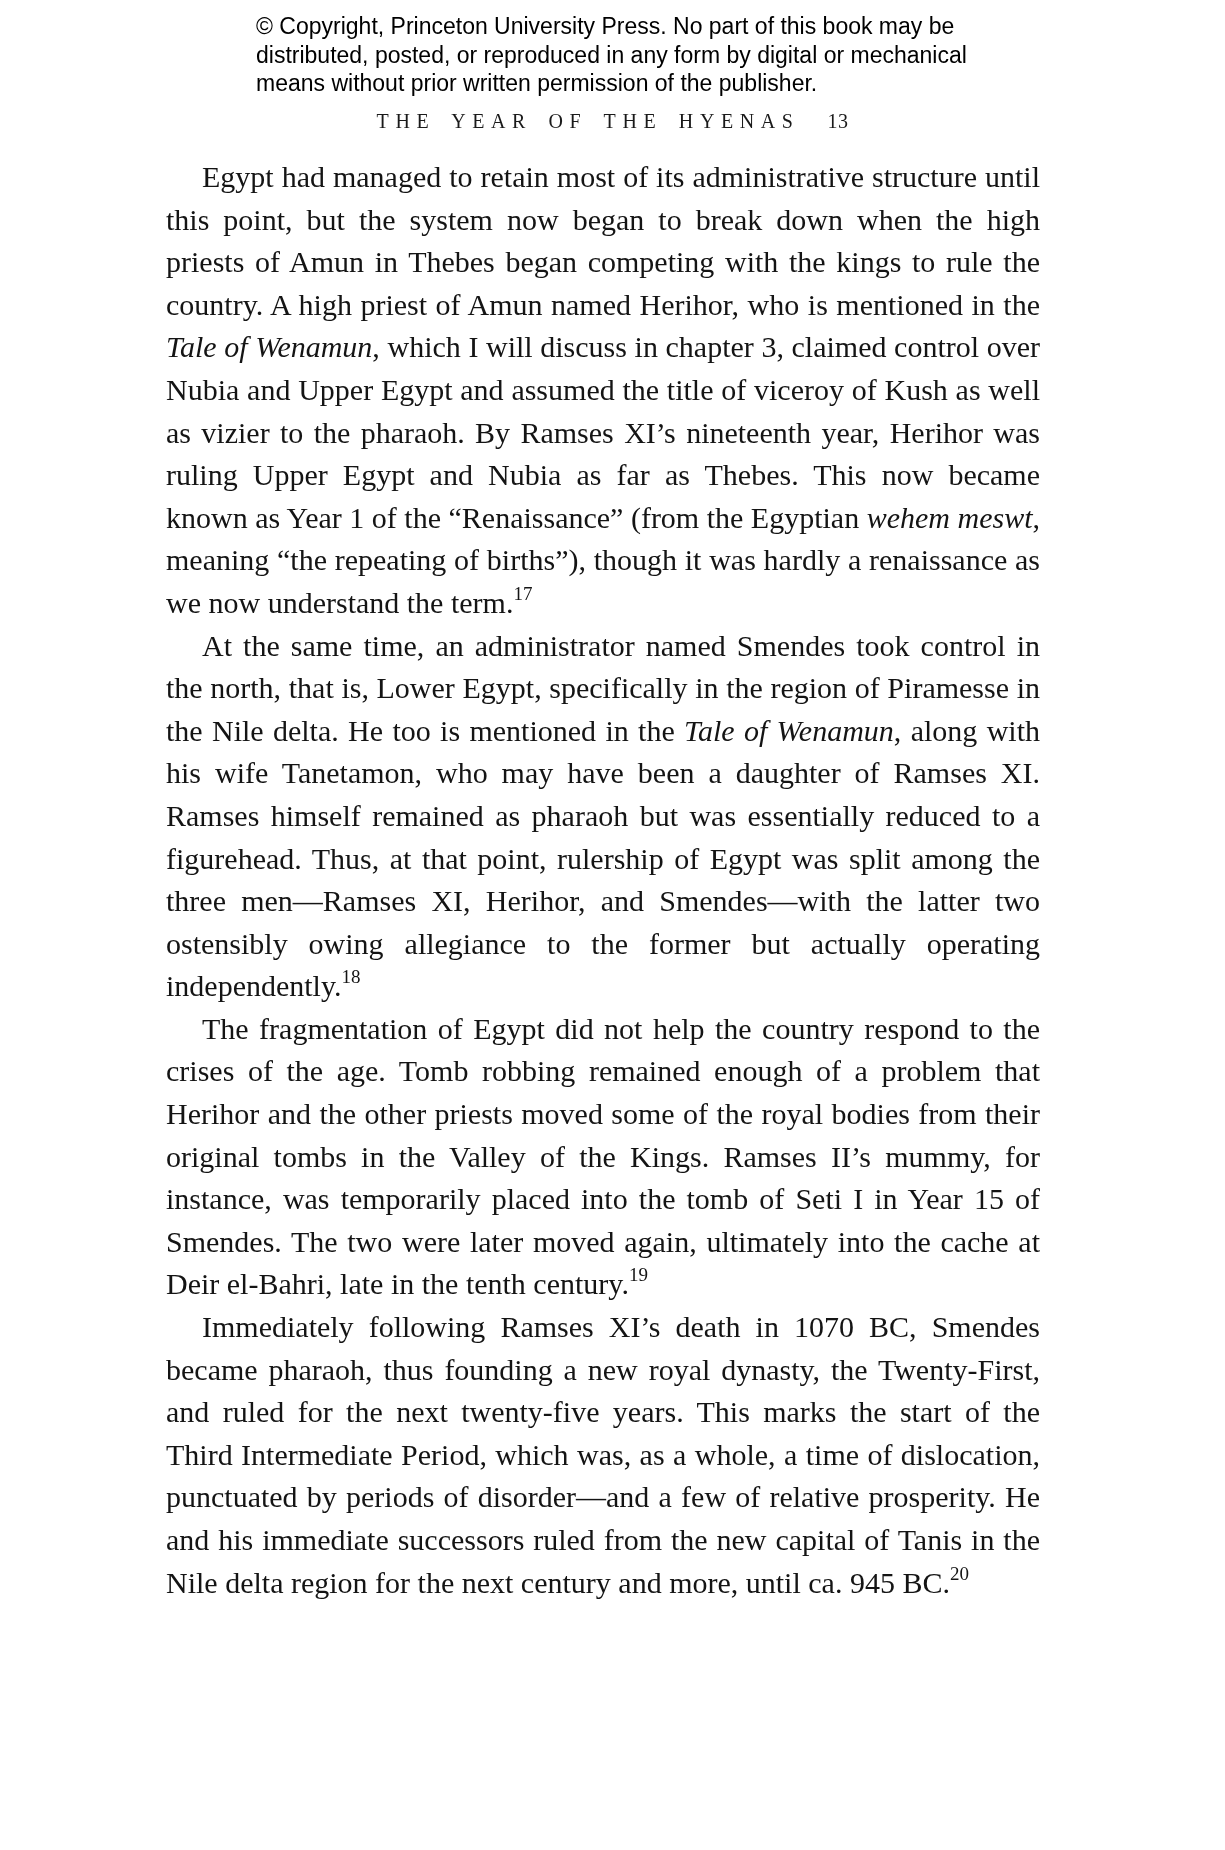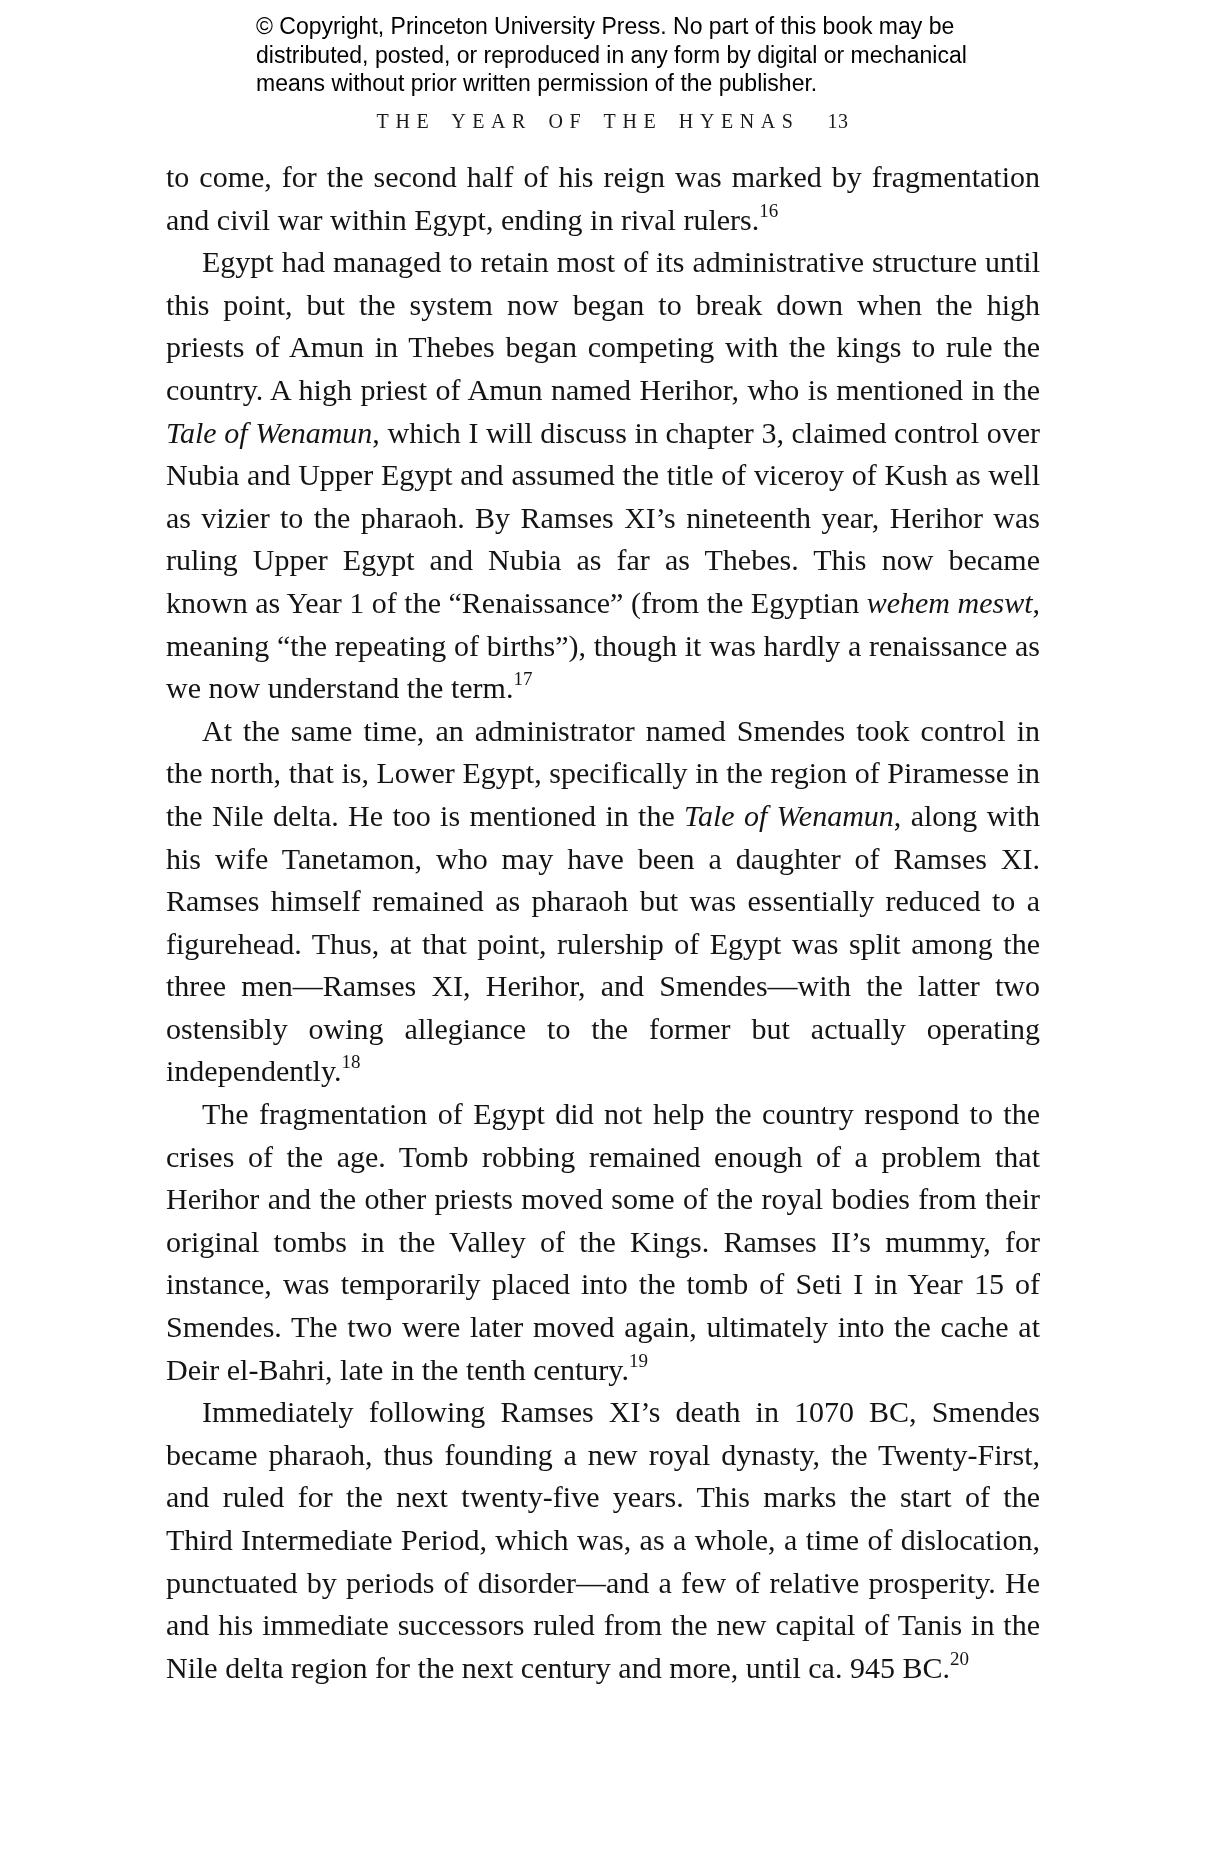--- a/index.html
+++ b/index.html
@@ -78,21 +78,20 @@
     <div>© Copyright, Princeton University Press. No part of this book may be</div>
     <div>distributed, posted, or reproduced in any form by digital or mechanical</div>
     <div>means without prior written permission of the publisher.</div>
   </div>
 
   <div class="running-head">
     <span class="head-title">THE YEAR OF THE HYENAS</span><span class="folio">13</span>
   </div>
 
   <div class="body-text" id="body-text">
-      <p class="para"><span>to come, for the second half of his reign was marked by fragmentation and civil war within Egypt, ending in rival rulers.</span><sup>16</sup></p>
       <p class="para indent"><span>Egypt had managed to retain most of its administrative structure until this point, but the system now began to break down when the high priests of Amun in Thebes began competing with the kings to rule the country. A high priest of Amun named Herihor, who is mentioned in the </span><i>Tale of Wenamun</i><span>, which I will discuss in chapter 3, claimed control over Nubia and Upper Egypt and assumed the title of viceroy of Kush as well as vizier to the pharaoh. By Ramses XI’s nineteenth year, Herihor was ruling Upper Egypt and Nubia as far as Thebes. This now became known as Year 1 of the “Renaissance” (from the Egyptian </span><i>wehem meswt</i><span>, meaning “the repeating of births”), though it was hardly a renaissance as we now understand the term.</span><sup>17</sup></p>
       <p class="para indent"><span>At the same time, an administrator named Smendes took control in the north, that is, Lower Egypt, specifically in the region of Piramesse in the Nile delta. He too is mentioned in the </span><i>Tale of Wenamun</i><span>, along with his wife Tanetamon, who may have been a daughter of Ramses XI. Ramses himself remained as pharaoh but was essentially reduced to a figurehead. Thus, at that point, rulership of Egypt was split among the three men—Ramses XI, Herihor, and Smendes—with the latter two ostensibly owing allegiance to the former but actually operating independently.</span><sup>18</sup></p>
       <p class="para indent"><span>The fragmentation of Egypt did not help the country respond to the crises of the age. Tomb robbing remained enough of a problem that Herihor and the other priests moved some of the royal bodies from their original tombs in the Valley of the Kings. Ramses II’s mummy, for instance, was temporarily placed into the tomb of Seti I in Year 15 of Smendes. The two were later moved again, ultimately into the cache at Deir el-Bahri, late in the tenth century.</span><sup>19</sup></p>
       <p class="para indent"><span>Immediately following Ramses XI’s death in 1070 BC, Smendes became pharaoh, thus founding a new royal dynasty, the Twenty-First, and ruled for the next twenty-five years. This marks the start of the Third Intermediate Period, which was, as a whole, a time of dislocation, punctuated by periods of disorder—and a few of relative prosperity. He and his immediate successors ruled from the new capital of Tanis in the Nile delta region for the next century and more, until ca. 945 BC.</span><sup>20</sup></p>
     </div>
 
   <div class="footer">For general queries, contact webmaster@press.princeton.edu</div>
 
 </div>
 

